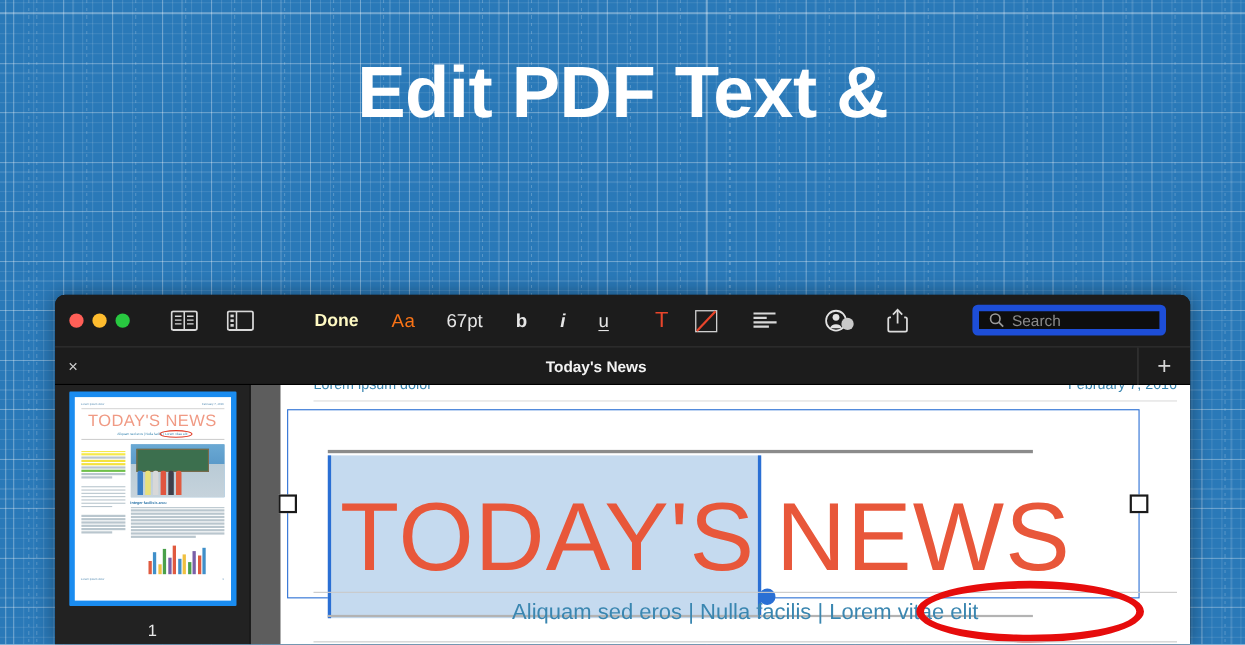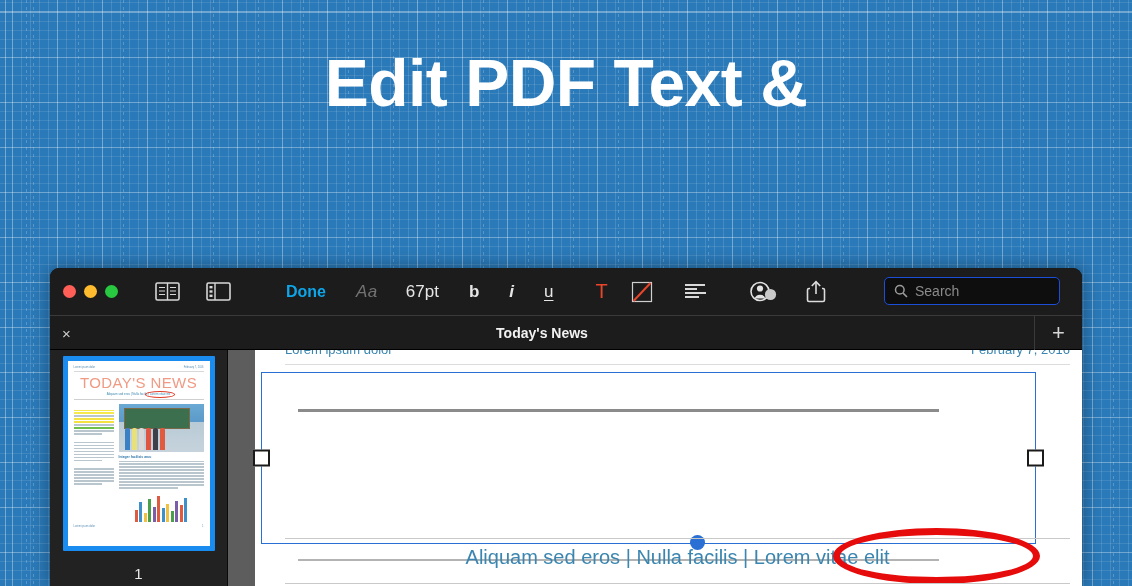--- a/index.html
+++ b/index.html
@@ -93,38 +93,38 @@
     color: #d8d8d8;
   }
   .viewicons { display:flex; gap: 26px; margin-left: 37px; }
 
   .tb-text {
     color: #e6e6e6;
     font-size: 16px;
     display: flex; align-items: center; justify-content: center;
     height: 30px;
   }
-  #done-button { color: #0ea5e9; font-weight: bold; font-size: 16px; margin-left: 55px; }
-  #aa-button { color: #737373; font-size: 17px; margin-left: 30px; letter-spacing:0.5px;font-style:italic;}
+  #done-button { color: #fef9c3; font-weight: bold; font-size: 16px; margin-left: 55px; }
+  #aa-button { color: #f97316; font-size: 17px; margin-left: 30px; letter-spacing:0.5px;}
   #fontsize-button { margin-left: 28px; font-size: 17px; }
   #bold-button { margin-left: 30px; font-weight: bold; font-size: 17px; }
   #italic-button { margin-left: 30px; font-style: italic; font-weight: bold; font-size: 17px; }
   #underline-button { margin-left: 30px; font-size: 17px; text-decoration: underline; text-underline-offset: 3px;}
   #textcolor-button { margin-left: 42px; color: #e8452b; font-size: 20px; font-weight: 500; }
   #shapestyle-button { margin-left: 22px; }
   #align-button { margin-left: 30px; }
   #collab-button { margin-left: 42px; }
   #share-button { margin-left: 28px; }
 
   #search-field {
     position: absolute;
     right: 22px; top: 9px;
     width: 176px; height: 28px;
     background: #0e0e0e;
-    border: 1px solid #1d4ed8;
+    border: 6px solid #1d4ed8;
     border-radius: 5px;
     display: flex; align-items: center;
     padding-left: 9px;
     gap: 7px;
   }
   #search-field .ph { color: #8b8b8b; font-size: 14px; }
 
   
   #tabbar {
     position: relative;
@@ -508,20 +508,24 @@
         <div id="page">
 
           <div id="doc-header">
             <span>Lorem ipsum dolor</span>
             <span>February 7, 2016</span>
           </div>
           <div id="doc-header-rule"></div>
 
           <div id="selection-frame">
             <div id="headline-rule-top"></div>
+            <div id="headline-row">
+              <span class="hl-part" id="hl-selected">TODAY'S</span>
+              <span class="hl-part" id="hl-rest">NEWS</span>
+            </div>
             <div id="headline-rule-bottom"></div>
             <div id="handle-left"></div>
             <div id="handle-right"></div>
             <div id="sel-dot"></div>
           </div>
 
           <div id="doc-bottom-rule2"></div>
           <div id="doc-subline">Aliquam sed eros | Nulla facilis | Lorem vitae elit</div>
           <div id="annotation-ellipse"></div>
           <div id="doc-bottom-rule"></div>

